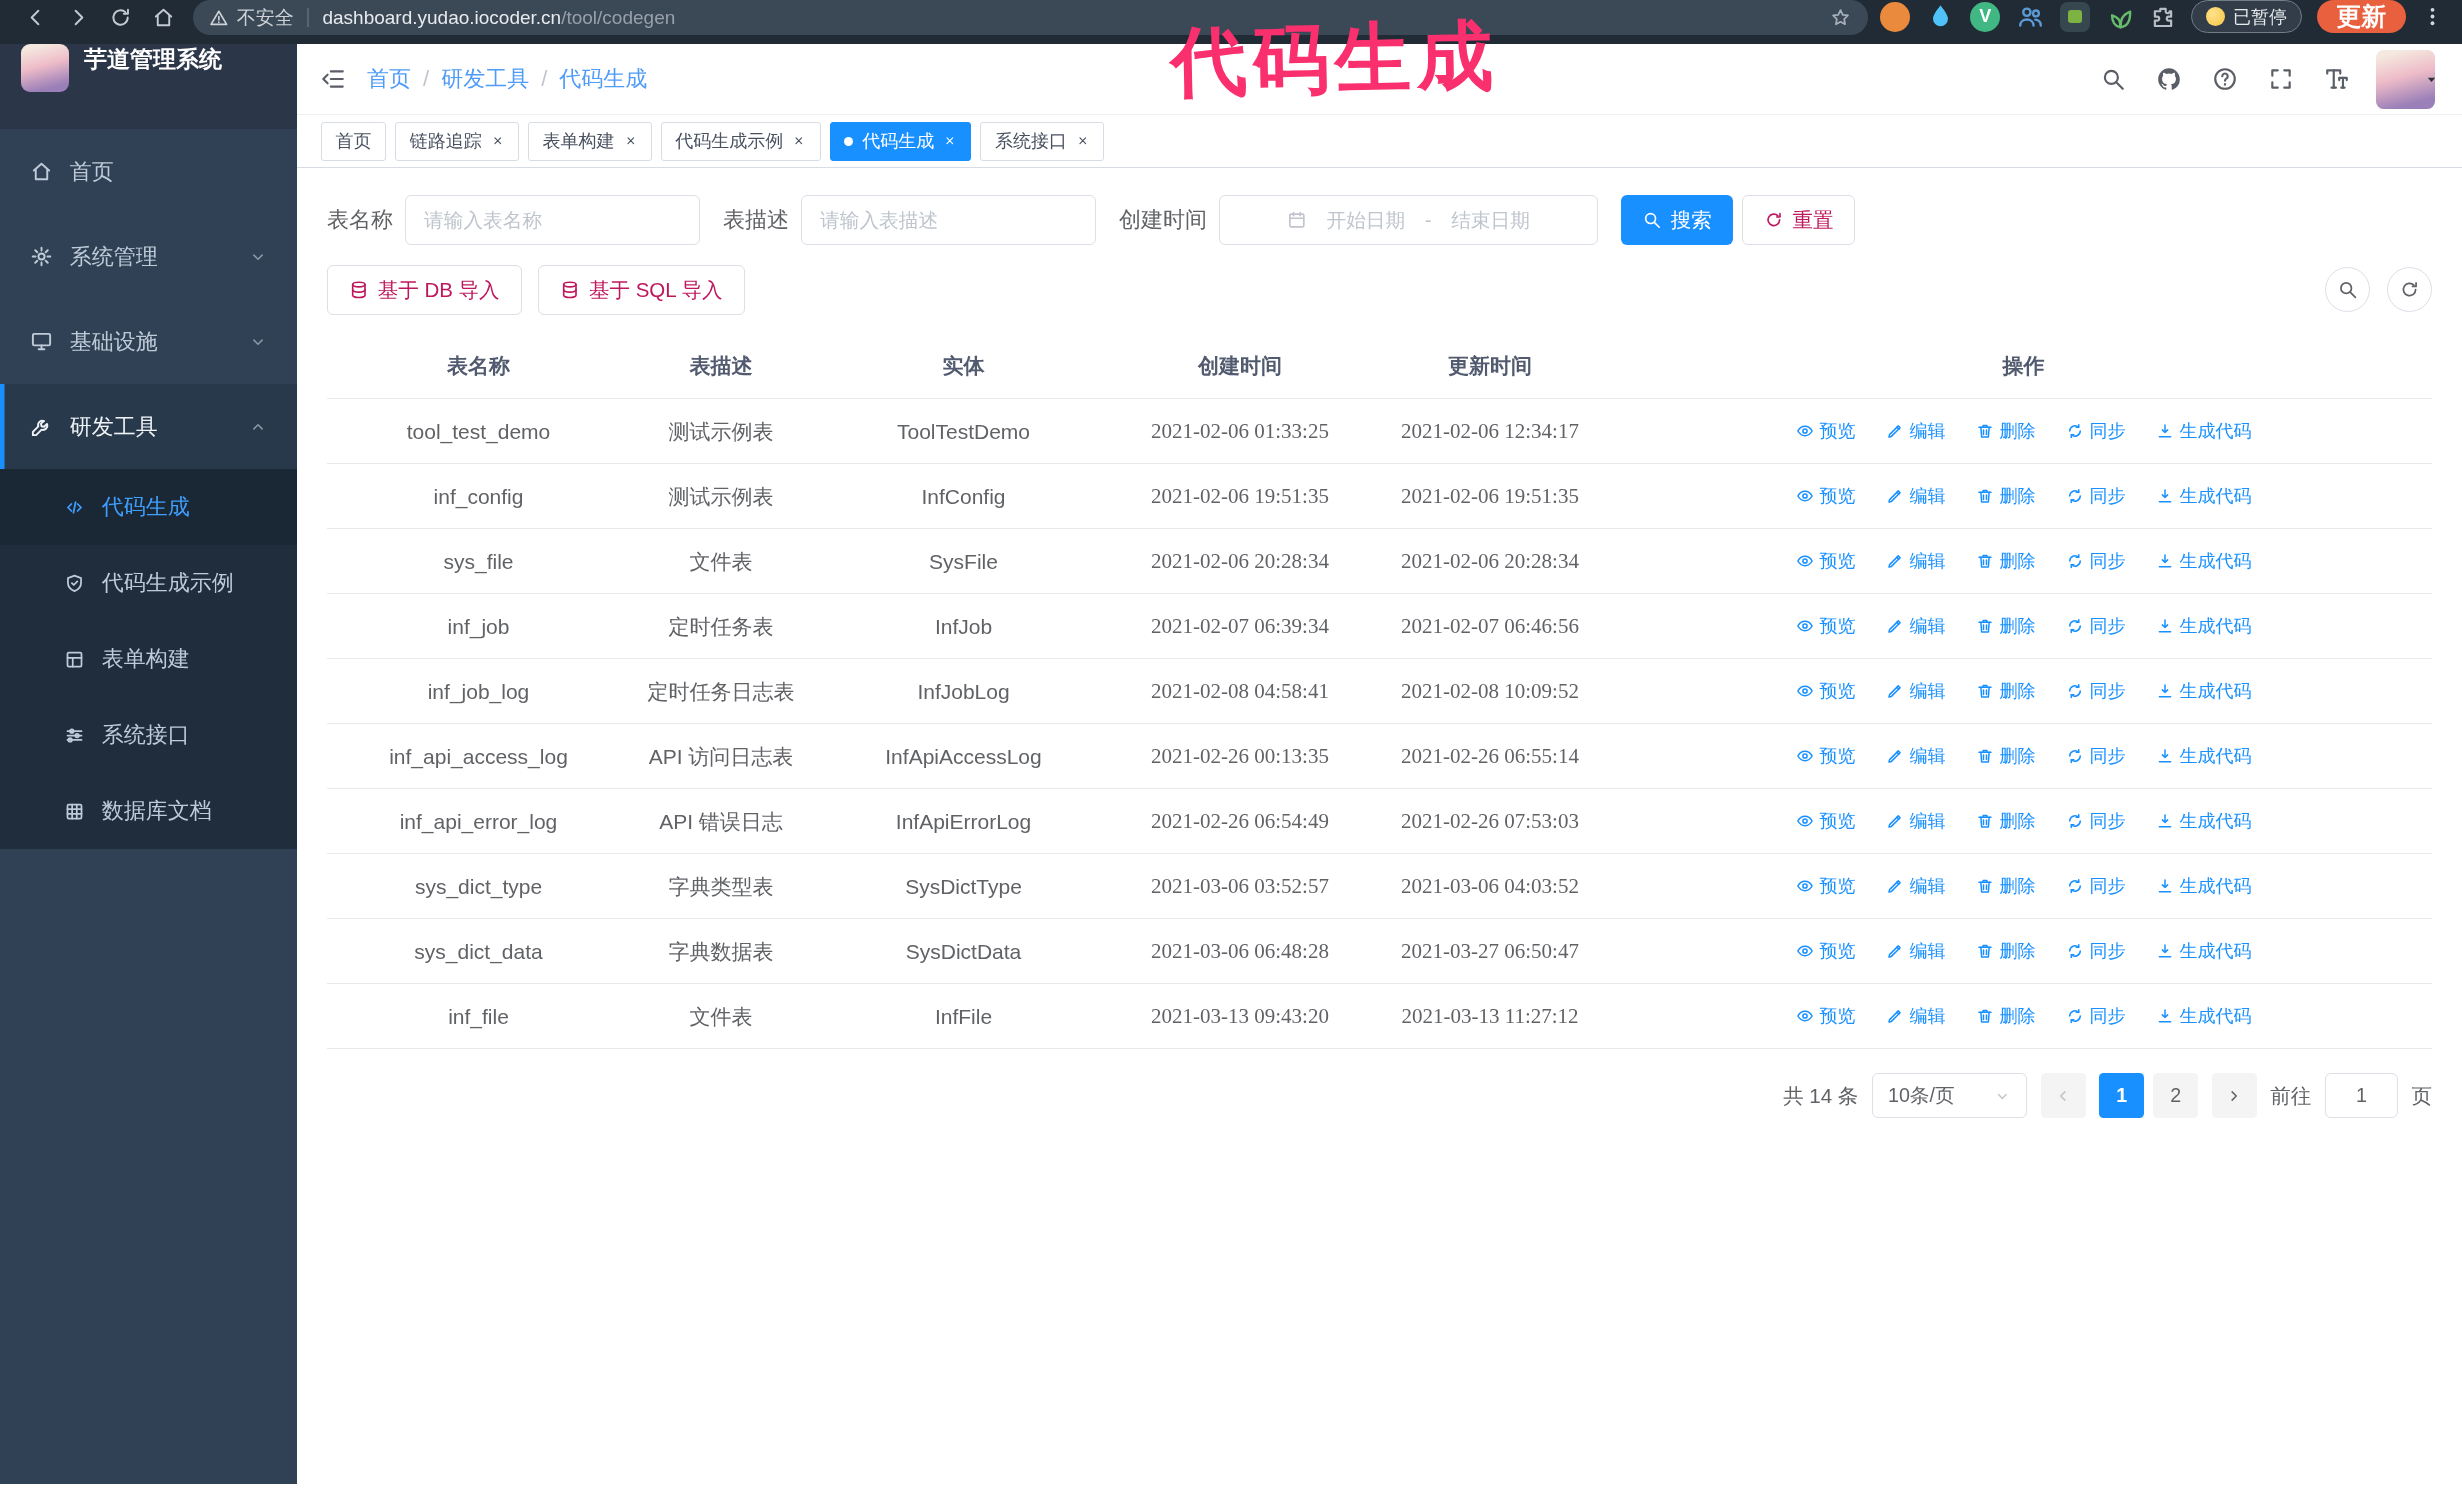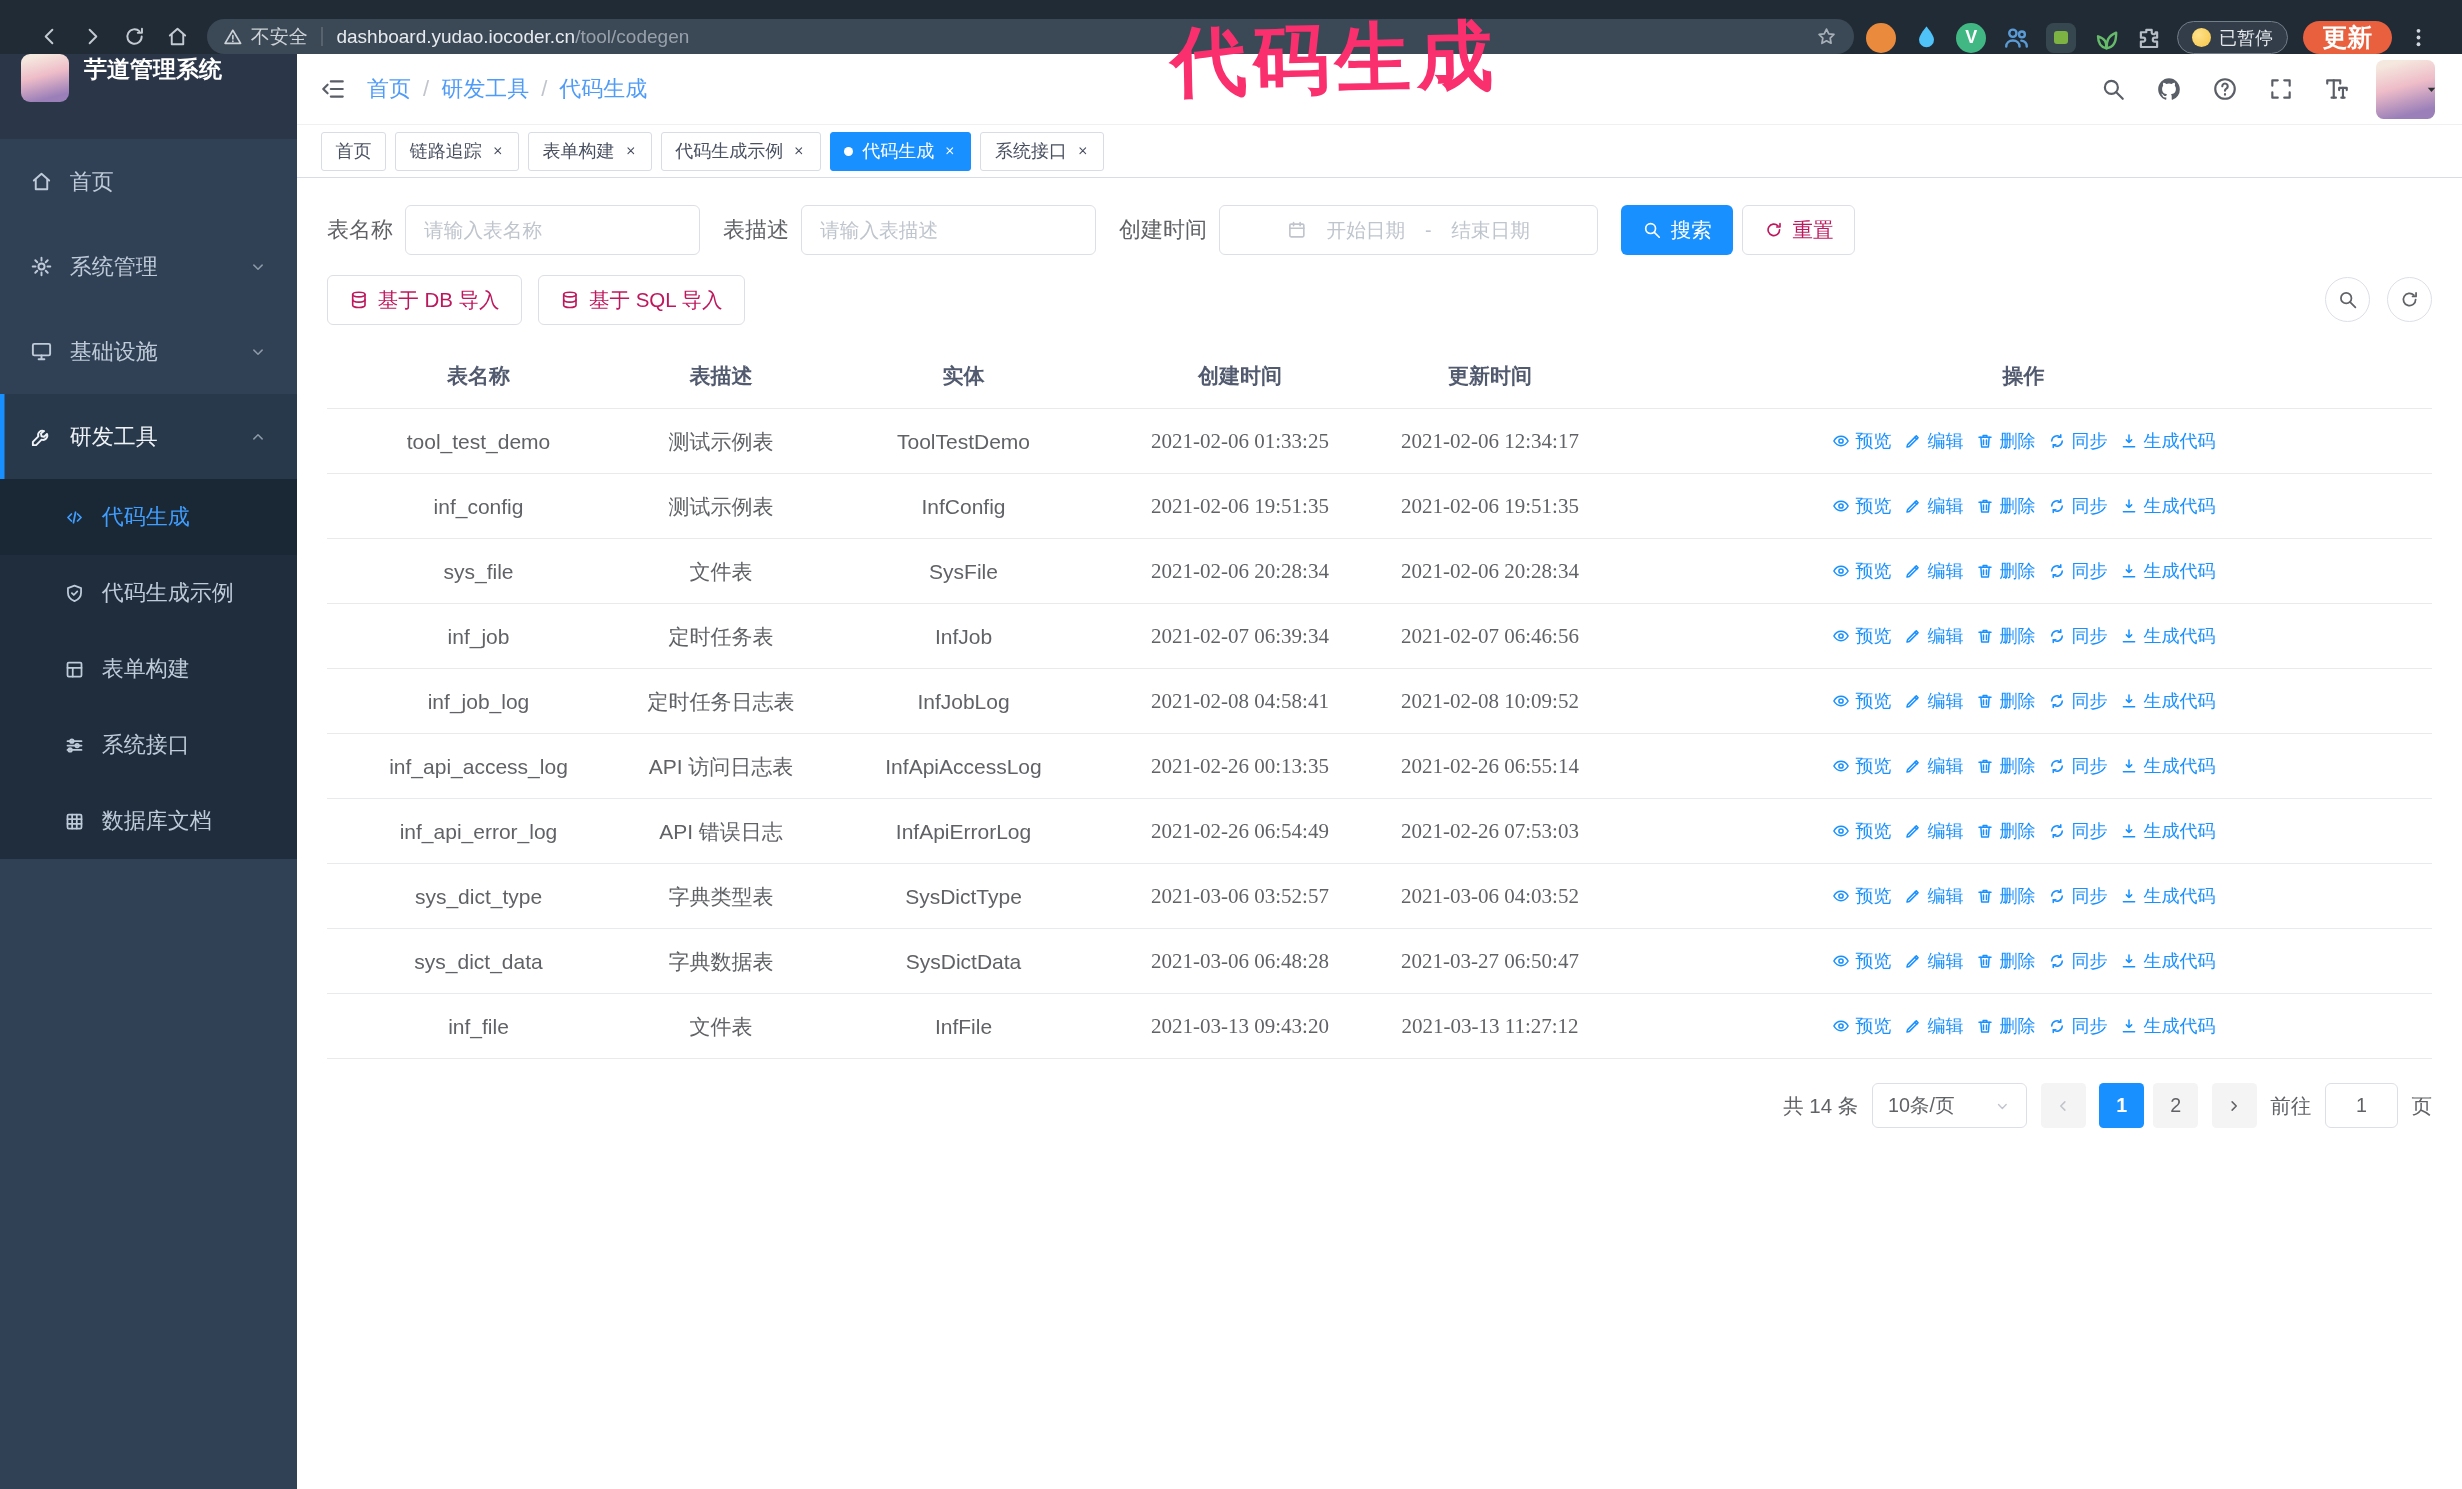--- a/index.html
+++ b/index.html
@@ -8,21 +8,21 @@
   :root{
     --accent:#1890ff; --ann:#fa2f6e; --sidebar:#304156; --submenu:#1f2d3d;
     --bbar:#212b36; --update:#e9603f;
   }
   .ic{display:inline-flex;align-items:center;justify-content:center}
   .ic svg{width:1em;height:1em;display:block}
   .ic svg:not(.fill){fill:none;stroke:currentColor;stroke-width:2;stroke-linecap:round;stroke-linejoin:round}
   .ic svg.fill{fill:currentColor;stroke:none}
 
   
-  .browser-bar{height:54px;background:var(--bbar);display:flex;align-items:flex-end;padding:0 32px}
+  .browser-bar{height:44px;background:var(--bbar);display:flex;align-items:flex-start;padding:0 18px}
   .bnav{display:flex;align-items:center;gap:7.6px}
   .nav-ic{width:35px;height:35px;display:flex;align-items:center;justify-content:center;color:#c3cad1;font-size:23px;border-radius:50%}
   .url-bar{flex:1;height:35px;background:#3b4855;border-radius:17.4px;display:flex;align-items:center;padding:0 16.7px;margin:0 12px;font-size:19px;min-width:0}
   .sec{display:flex;align-items:center;gap:7.6px;color:#ccd2d8}
   .sec .ic{font-size:19.7px}
   .url-div{width:1.5px;height:19.7px;background:#59636e;margin:0 13.6px}
   .url-host{color:#e7ebef;white-space:nowrap}
   .url-path{color:#98a1ab;white-space:nowrap}
   .url-spacer{flex:1}
   .star{font-size:21px;color:#a7b0b9}
@@ -86,21 +86,21 @@
   .btn.primary{background:var(--accent);border:none;color:#fff;margin-right:9px}
   .btn.plain{background:#fff;border:1.5px solid #dcdfe6;color:#be185d}
   .toolbar{margin-top:19.7px;display:flex;align-items:center;gap:16.7px}
   .tool-right{margin-left:auto;display:flex;gap:16.7px}
   .circle-btn{width:45px;height:45px;border-radius:50%;border:1.5px solid #dcdfe6;background:#fff;display:flex;align-items:center;justify-content:center;color:#606266;font-size:21px;cursor:pointer}
 
   table{width:100%;border-collapse:collapse;table-layout:fixed;margin-top:19.7px}
   th{font-size:21px;font-weight:700;color:#515a6e;padding:18px 6px;border-bottom:1.5px solid #e8eaec;text-align:center}
   td{font-size:21px;color:#606266;padding:15px 6px;border-bottom:1.5px solid #e8eaec;text-align:center;line-height:33px;vertical-align:middle;overflow:hidden}
   .dt{display:inline-block;max-width:244px;word-break:break-all;font-family:Liberation Serif, serif;text-align:right}
-  .actions{display:flex;justify-content:center;align-items:flex-end;gap:12px;white-space:nowrap}
+  .actions{display:flex;justify-content:center;align-items:flex-end;gap:30px;white-space:nowrap}
   .alink{color:var(--accent);font-size:18px;display:inline-flex;align-items:center;gap:6px;text-decoration:none;cursor:pointer}
   .alink .ic{font-size:18px}
 
   .pagination{display:flex;align-items:center;justify-content:flex-end;gap:13.6px;margin-top:24px;font-size:20.5px;color:#606266}
   .psel{width:155px;height:45px;border:1.5px solid #dcdfe6;border-radius:6px;display:flex;align-items:center;justify-content:space-between;padding:0 15px;font-size:19.7px;cursor:pointer}
   .psel .ic{font-size:16.7px;color:#c0c4cc}
   .pages{display:inline-flex;gap:9px}
   .pbtn{min-width:45px;height:45px;display:inline-flex;align-items:center;justify-content:center;border-radius:4.5px;font-size:19.7px;color:#606266;background:#f4f4f5;cursor:pointer}
   .pbtn.active{background:var(--accent);color:#fff;font-weight:700}
   .pbtn.prev{color:#bfc4cc}

